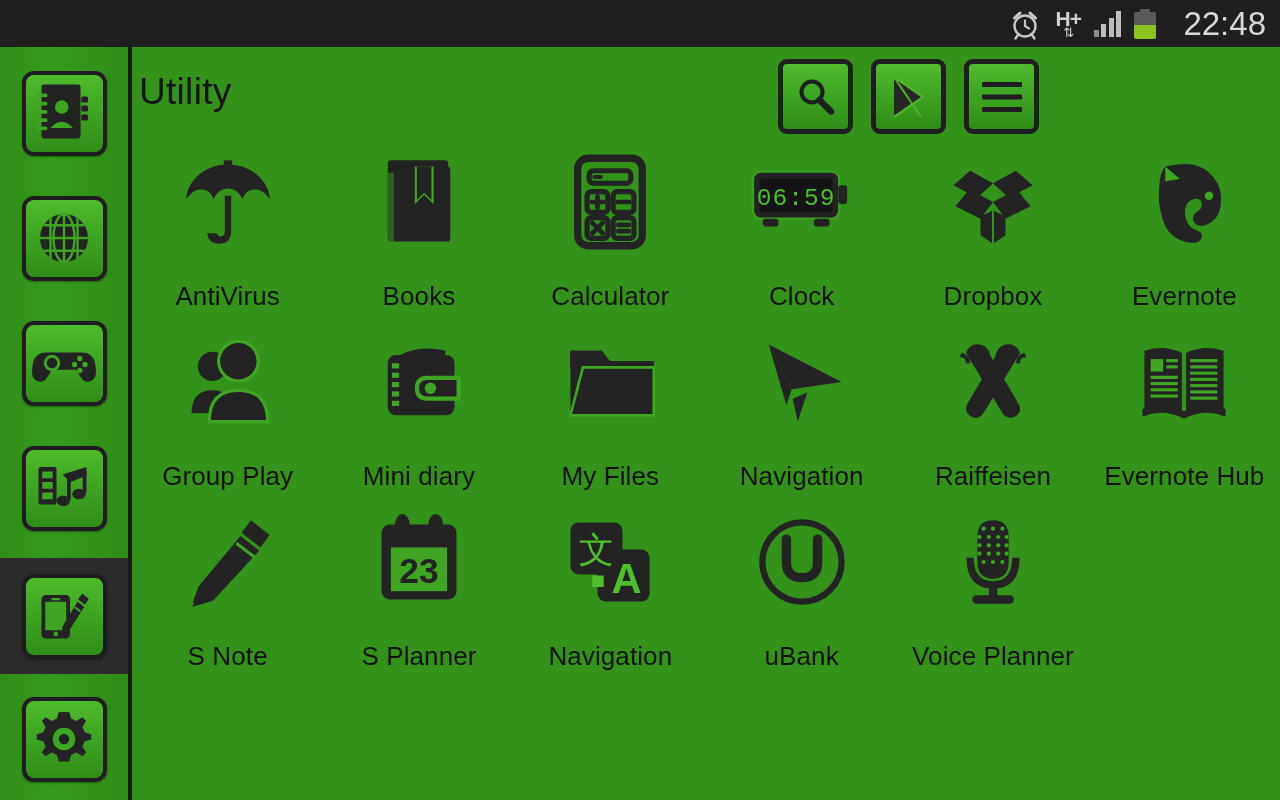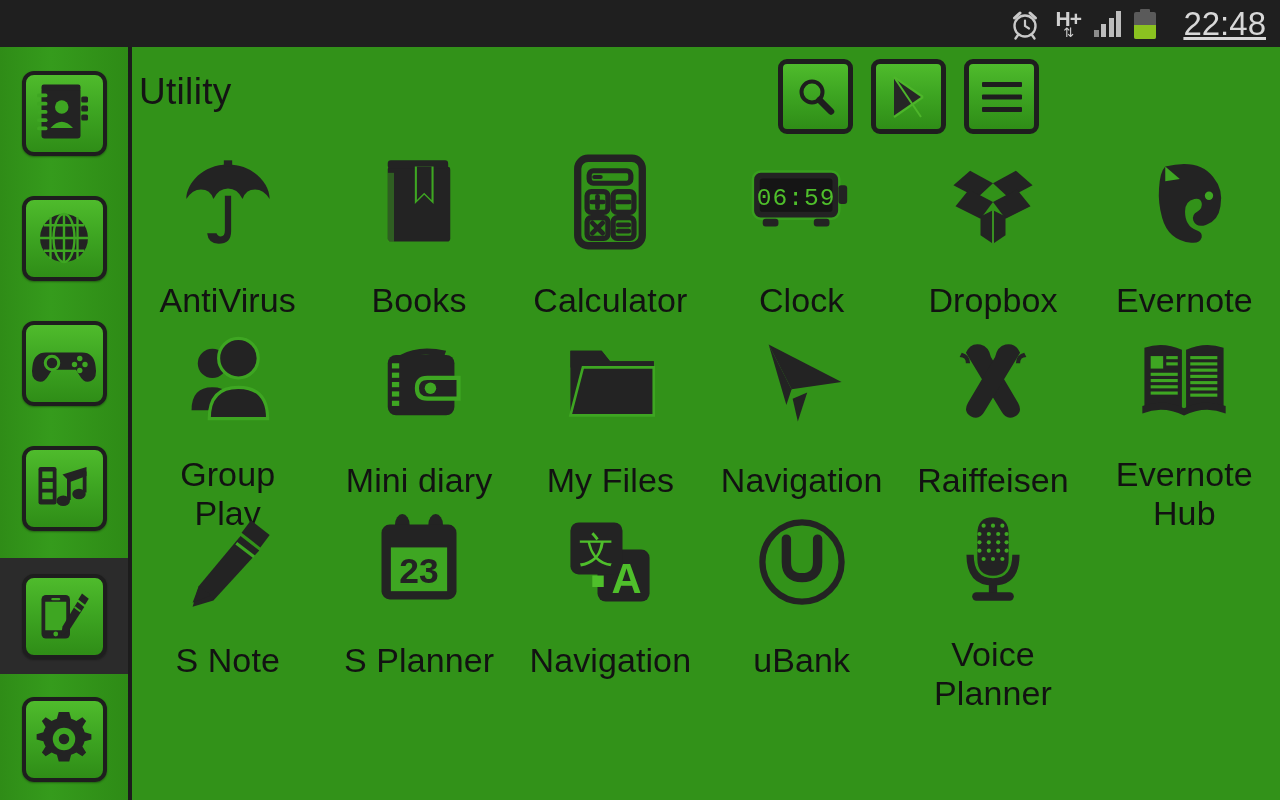--- a/index.html
+++ b/index.html
@@ -19,21 +19,20 @@
     background:#1f1f1f;
     display:flex; align-items:center; justify-content:flex-end;
     padding-right:14px;
   }
   .sb-icons { display:flex; align-items:center; gap:13px; }
   .sb-ico { display:flex; align-items:center; justify-content:center; }
   .sb-clock {
     color:#d8d8d8; font-size:33px; letter-spacing:0px;
     margin-left:14px; font-weight:400; line-height:1;
     font-family:"Liberation Sans", sans-serif;
-    text-decoration:underline;
   }
   .hplus {
     display:flex; flex-direction:column; align-items:center;
     color:#d0d0d0; line-height:1;
   }
   .hplus .h { font-size:21px; font-weight:bold; letter-spacing:-1px; }
   .hplus .ar { font-size:13px; margin-top:-3px; letter-spacing:-1px; }
 
   
   .signal { display:flex; align-items:flex-end; gap:2.5px; height:26px; }
@@ -112,21 +111,21 @@
     display:flex; flex-direction:column; align-items:center;
     justify-content:flex-start; padding-top:6px;
     cursor:pointer;
     gap:24px;
   }
   .app-icon {
     height:106px; width:110px;
     display:flex; align-items:center; justify-content:center;
   }
   .app-label {
-    margin-top:2px; font-size:34px; color:#121212;
+    margin-top:2px; font-size:26px; color:#121212;
     text-align:center; line-height:1.16; max-width:170px;
     letter-spacing:0.1px;
   }
 </style>
 </head>
 <body>
 
 <div id="screen">
 
   <div id="statusbar">

